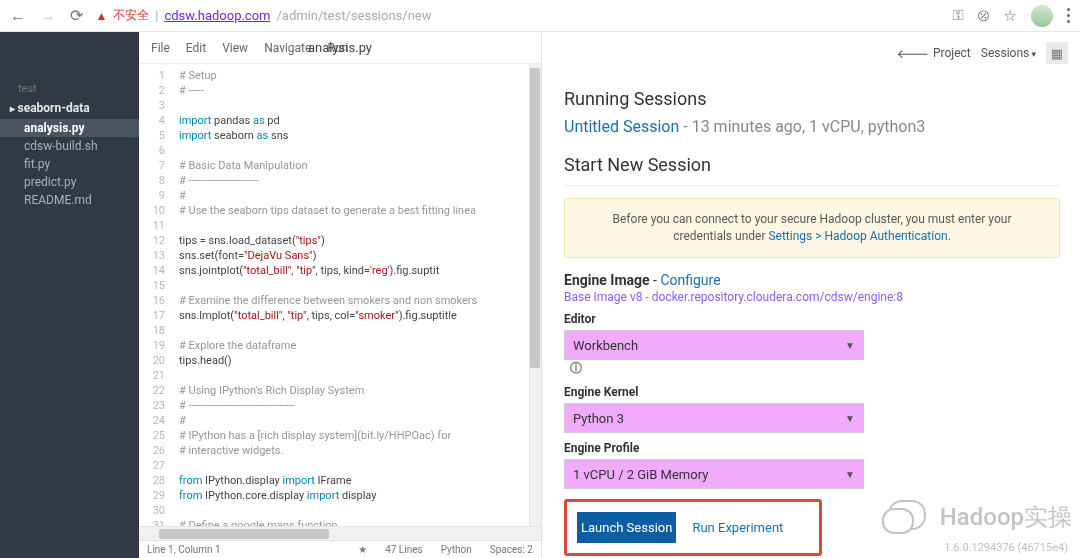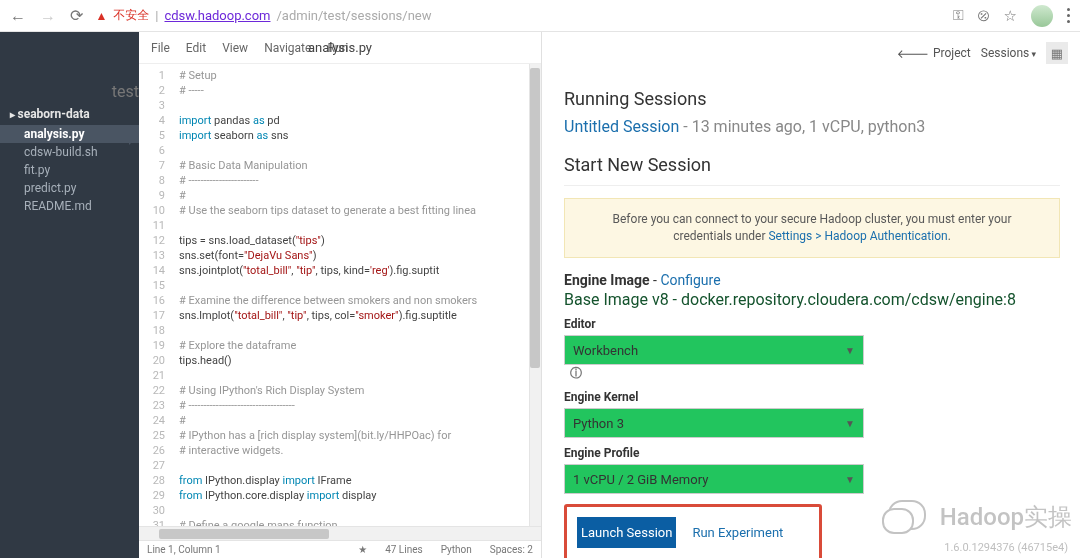--- a/index.html
+++ b/index.html
@@ -10,21 +10,21 @@
   .warn{color:#d93025;font-size:12px;}
   .url{color:#6d28d9;text-decoration:underline;}
   .url-dim{color:#aaa;}
   .bar-icons{margin-left:auto;display:flex;gap:14px;color:#777;font-size:15px;align-items:center;}
   .key-ico{font-size:14px;}
   .acct{width:22px;height:22px;border-radius:50%;background:linear-gradient(#cfe9cf,#98c798);}
   .menu-dots{display:flex;flex-direction:column;gap:3px;}
   .menu-dots span{width:3px;height:3px;background:#666;border-radius:50%;}
   .app{display:flex;height:526px;}
   .sidebar{width:139px;background:#303944;color:#a7b0ba;padding:50px 0 0 10px;font-size:12px;position:relative;}
-  .proj-label{color:#777;font-size:16px;margin:0 0 6px 8px;text-align:right;}
+  .proj-label{color:#777;font-size:11px;margin:0 0 6px 8px;}
   .tree-root{color:#e6e6e6;font-weight:bold;margin-bottom:4px;}
   .tree-root::before{content:"▸ ";font-size:10px;}
   .file-item{padding:2px 0 2px 14px;color:#a7b0ba;cursor:pointer;}
   .file-item.active{background:#4a5563;color:#fff;margin-left:-10px;padding-left:24px;margin-right:0;position:relative;font-weight:bold;}
   .file-item.active::after{content:"";position:absolute;right:-10px;top:0;border:10px solid transparent;border-left-color:#4a5563;}
   .editor-col{flex:none;width:403px;border-right:1px solid #e0e0e0;display:flex;flex-direction:column;position:relative;}
   .menubar{height:32px;display:flex;align-items:center;padding:0 12px;border-bottom:1px solid #eee;font-size:12px;color:#666;position:relative;}
   .menubar span{margin-right:16px;cursor:pointer;}
   .filename{position:absolute;left:0;right:0;text-align:center;color:#444;font-size:13px;pointer-events:none;}
   .code-area{flex:1;display:flex;overflow:hidden;font-family:Menlo,Consolas,monospace;font-size:11px;line-height:15px;position:relative;}
@@ -43,23 +43,23 @@
   .right-col{flex:1;padding:14px 20px 10px 22px;overflow:hidden;position:relative;}
   .topright{position:absolute;top:10px;right:12px;display:flex;align-items:center;gap:10px;font-size:12px;color:#555;}
   .topright .proj{display:flex;align-items:center;gap:4px;cursor:pointer;}
   .grid-ico{width:22px;height:22px;background:#eaeaea;display:flex;align-items:center;justify-content:center;color:#777;font-size:13px;}
   h3{font-size:18px;font-weight:400;color:#333;margin:42px 0 8px;}
   .link{color:#1b6fad;cursor:pointer;}
   .muted{color:#888;}
   hr{border:none;border-top:1px solid #eee;margin:10px 0 12px;}
   .alert{background:#fdf7e3;border:1px solid #f2e6b5;padding:12px 20px;font-size:12px;color:#595959;text-align:center;line-height:17px;margin-bottom:14px;}
   .sec-title{font-size:14px;color:#333;margin-bottom:2px;}
-  .sub{font-size:16px;color:#14532d;}
+  .sub{font-size:12px;color:#8b5cf6;}
   .field-label{font-size:12px;font-weight:bold;color:#333;margin:8px 0 4px;}
-  .select{width:300px;height:30px;border:1px solid #ccc;padding:0 8px;display:flex;align-items:center;justify-content:space-between;font-size:13px;color:#333;cursor:pointer;background:#22c55e;}
+  .select{width:300px;height:30px;border:1px solid #ccc;padding:0 8px;display:flex;align-items:center;justify-content:space-between;font-size:13px;color:#333;cursor:pointer;background:#f0abfc;}
   .select .arr{color:#555;font-size:10px;}
   .info-ico{display:inline-block;margin-left:6px;color:#777;font-weight:bold;font-size:12px;}
   .btn-row{border:3px solid #d94b39;border-radius:3px;padding:10px;margin-top:10px;display:flex;align-items:center;gap:16px;width:258px;}
   .btn-primary{background:#0b5ea3;color:#fff;border:none;padding:8px 4px;font-size:13px;cursor:pointer;}
   .btn-link{color:#1b6fad;font-size:13px;cursor:pointer;}
   .watermark{position:absolute;right:8px;bottom:24px;display:flex;align-items:center;gap:14px;color:#bdbdbd;font-size:24px;font-weight:500;opacity:.9;}
   .watermark .chat{width:44px;height:34px;position:relative;}
   .watermark .chat::before{content:"";position:absolute;width:34px;height:26px;border:2px solid #bdbdbd;border-radius:14px;right:0;top:0;}
   .watermark .chat::after{content:"";position:absolute;width:28px;height:22px;border:2px solid #bdbdbd;border-radius:12px;left:0;bottom:0;background:#fff;}
   .version{position:absolute;right:12px;bottom:4px;font-size:11px;color:#bfbfbf;}

